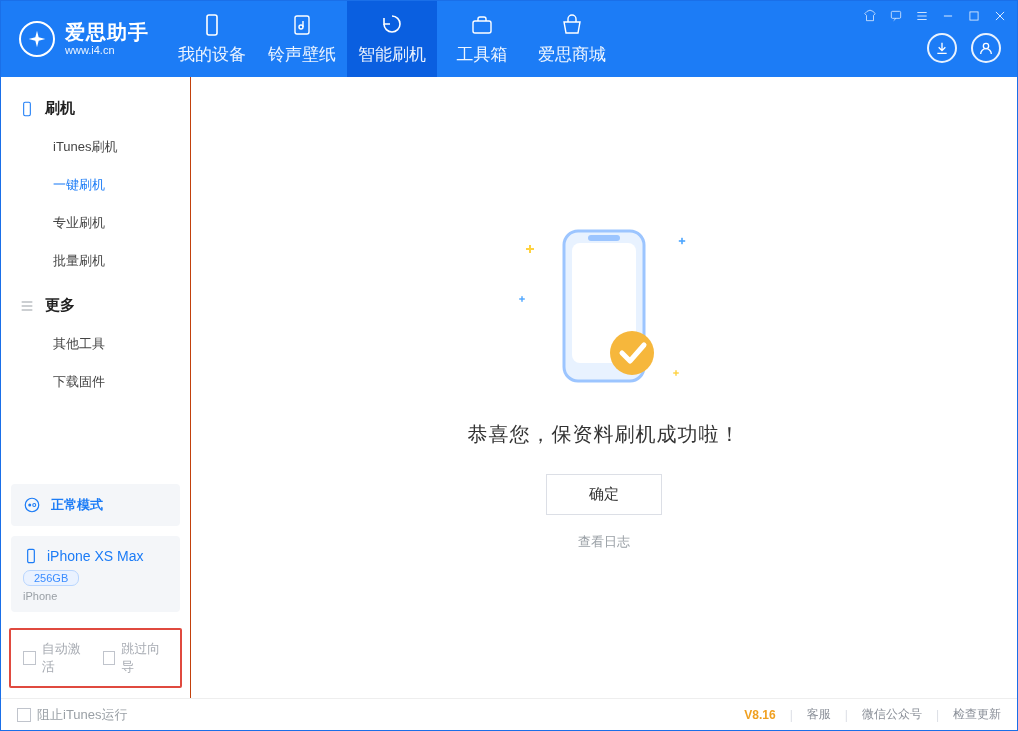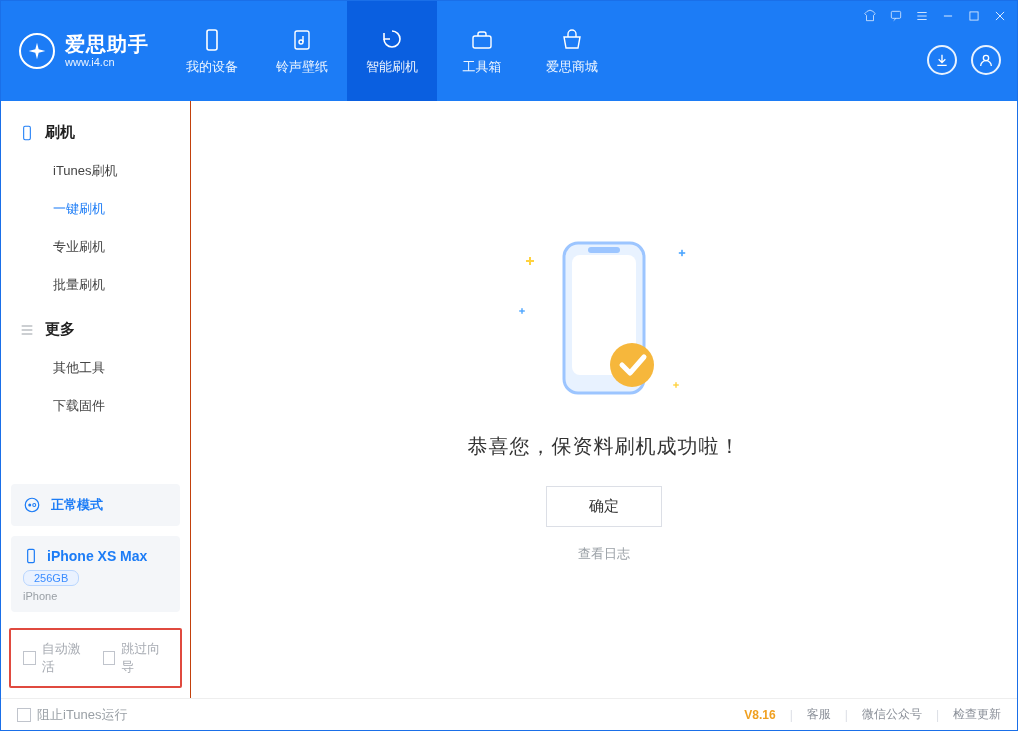--- a/index.html
+++ b/index.html
@@ -1,29 +1,29 @@
 <!DOCTYPE html>
 <html><head>
 <meta charset="utf-8">
 <style>
   * { box-sizing: border-box; margin: 0; padding: 0; }
   html, body { width: 1018px; height: 731px; font-family: "Microsoft YaHei", "PingFang SC", sans-serif; font-size: 13px; color: #333; background: #fff; }
   .window { border: 1px solid #1a6fe8; width: 1018px; height: 731px; display: flex; flex-direction: column; background: #fff; }
 
   
-  .header { background: linear-gradient(#1c7cf6, #1c7cf6); height: 100px; display: flex; align-items: stretch; color: #fff; position: relative; }
+  .header { background: linear-gradient(#1c7cf6, #1c7cf6); height: 76px; display: flex; align-items: stretch; color: #fff; position: relative; }
   .logo { display: flex; align-items: center; padding: 0 18px; }
   .logo-icon { width: 36px; height: 36px; border: 2px solid #fff; border-radius: 50%; display: flex; align-items: center; justify-content: center; margin-right: 10px; }
   .logo-icon svg { width: 20px; height: 20px; }
   .logo-text { display: flex; flex-direction: column; line-height: 1.15; }
   .logo-title { font-size: 20px; font-weight: bold; letter-spacing: 1px; }
   .logo-sub { font-size: 11px; opacity: .9; }
 
   .tabs { display: flex; height: 100%; }
-  .tab { width: 90px; display: flex; flex-direction: column; align-items: center; justify-content: center; cursor: pointer; color: rgba(255,255,255,.92); font-size: 13px; position: relative; }
+  .tab { width: 90px; display: flex; flex-direction: column; align-items: center; justify-content: center; cursor: pointer; color: rgba(255,255,255,.92); font-size: 17px; position: relative; }
   .tab.active { background: #0a5fe0; }
   .tab-icon { width: 26px; height: 26px; margin-bottom: 5px; display:flex; align-items:center; justify-content:center; }
   .tab-icon svg { width: 24px; height: 24px; }
 
   .win-controls { position: absolute; top: 6px; right: 8px; display: flex; gap: 8px; }
   .win-controls .wc { width: 18px; height: 18px; display:flex; align-items:center; justify-content:center; color:#fff; cursor:pointer; opacity:.9; }
   .win-controls .wc svg { width:14px; height:14px; }
 
   .hdr-right { display: flex; align-items: center; gap: 14px; margin-left: auto; margin-right: 16px; padding-top:18px; }
   .hdr-right .circ { width: 30px; height: 30px; border: 2px solid rgba(255,255,255,.9); border-radius: 50%; display:flex; align-items:center; justify-content:center; cursor:pointer; }
@@ -33,21 +33,21 @@
   .body { flex:1; display:flex; min-height:0; }
   .sidebar { width: 190px; border-right: 1px solid #c2410c; display:flex; flex-direction:column; }
   .side-scroll { flex:1; overflow:auto; padding-top: 12px; }
   .side-head { display:flex; align-items:center; padding: 10px 18px; font-size:15px; color:#222; font-weight:600; gap:10px; }
   .side-head svg { width:16px; height:16px; }
   .side-item { padding: 10px 18px 10px 52px; font-size:13px; color:#444; cursor:pointer; }
   .side-item.active { color:#1c7cf6; }
 
   .device-box { margin: 0 10px 10px; background:#f4f6f9; border-radius:4px; padding:12px 12px 10px; }
   .device-row { display:flex; align-items:center; gap:8px; color:#1c7cf6; font-size:14px; }
-  .device-row.bold { font-weight:bold; color:#1c7cf6; }
+  .device-row.bold { font-weight:normal; color:#1c7cf6; }
   .device-row svg { width:16px; height:16px; }
   .badge { display:inline-block; border:1px solid #b9d6ff; color:#3a8cff; background:#eaf2ff; border-radius:7px; padding:1px 10px; font-size:11px; margin-top:6px; }
   .device-sub { color:#9aa0a6; font-size:11px; margin-top:4px; }
 
   .cb-row { display:flex; align-items:center; gap:14px; padding: 10px 12px; border: 2px solid #e04a3f; margin: 6px 8px 10px; border-radius:2px; }
   .g-check { display:flex; align-items:center; gap:6px; color:#a8acb3; font-size:13px; }
   .g-check .box { width:14px; height:14px; border:1px solid #c0c4cc; background:#fff; }
 
   .content { flex:1; position:relative; display:flex; align-items:center; justify-content:center; }
   .success-wrap { display:flex; flex-direction:column; align-items:center; }

